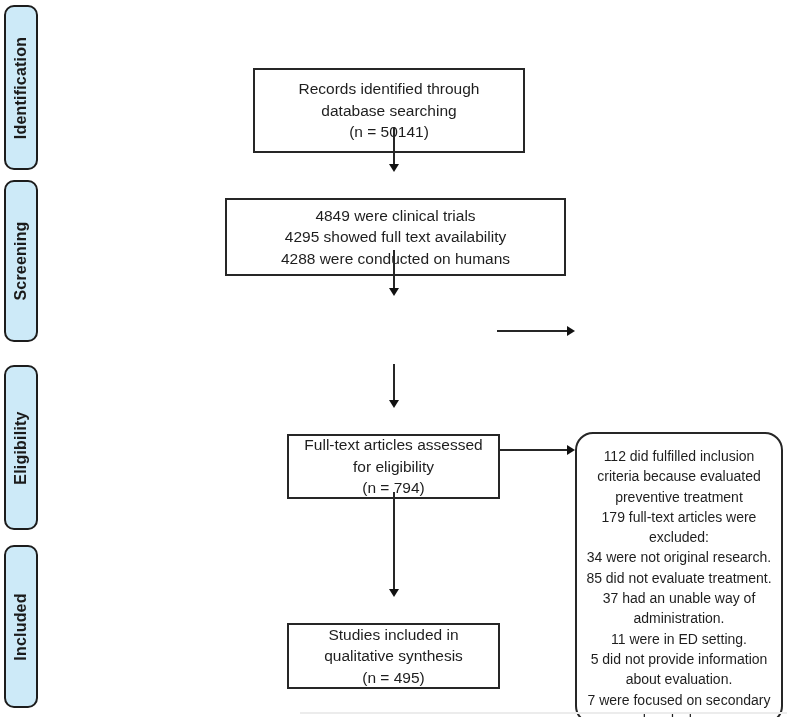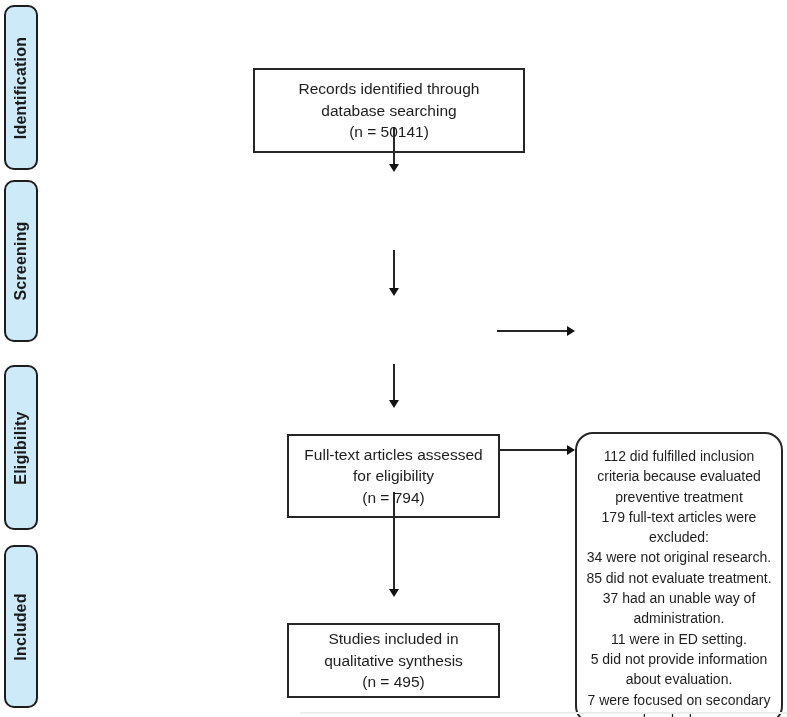--- a/index.html
+++ b/index.html
@@ -92,43 +92,46 @@
     <span>Eligibility</span>
   </div>
   <div class="stage" style="top:545px; height:163px;">
     <span>Included</span>
   </div>
 
   <div class="fbox" style="left:253px; top:42px; width:272px; height:85px;">Records identified through
 database searching
 (n = 50141)</div>
 
+  <div class="fbox" style="left:225px; top:172px; width:341px; height:78px;">4849 were clinical trials
+4295 showed full text availability
+4288 were conducted on humans</div>
 
 
 
-  <div class="fbox" style="left:287px; top:408px; width:213px; height:84px;">Full-text articles assessed
+  <div class="fbox" style="left:287px; top:408px; width:213px; height:65px;">Full-text articles assessed
 for eligibility
 (n = 794)</div>
 
   <div class="fbox detail" style="left:575px; top:406px; width:208px; height:292px;border-radius:18px;">112 did fulfilled inclusion
 criteria because evaluated
 preventive treatment
 179 full-text articles were
 excluded:
 34 were not original research.
 85 did not evaluate treatment.
 37 had an unable way of
 administration.
 11 were in ED setting.
 5 did not provide information
 about evaluation.
 7 were focused on secondary
 headaches.</div>
 
-  <div class="fbox" style="left:287px; top:597px; width:213px; height:75px;">Studies included in
+  <div class="fbox" style="left:287px; top:597px; width:213px; height:66px;">Studies included in
 qualitative synthesis
 (n = 495)</div>
 
   <div>
     <div class="vline" style="left:393px; top:127px; height:39px;"></div>
     <div class="head-down" style="left:389px; top:164px;"></div>
   </div>
   <div>
     <div class="vline" style="left:393px; top:250px; height:40px;"></div>
     <div class="head-down" style="left:389px; top:288px;"></div>

